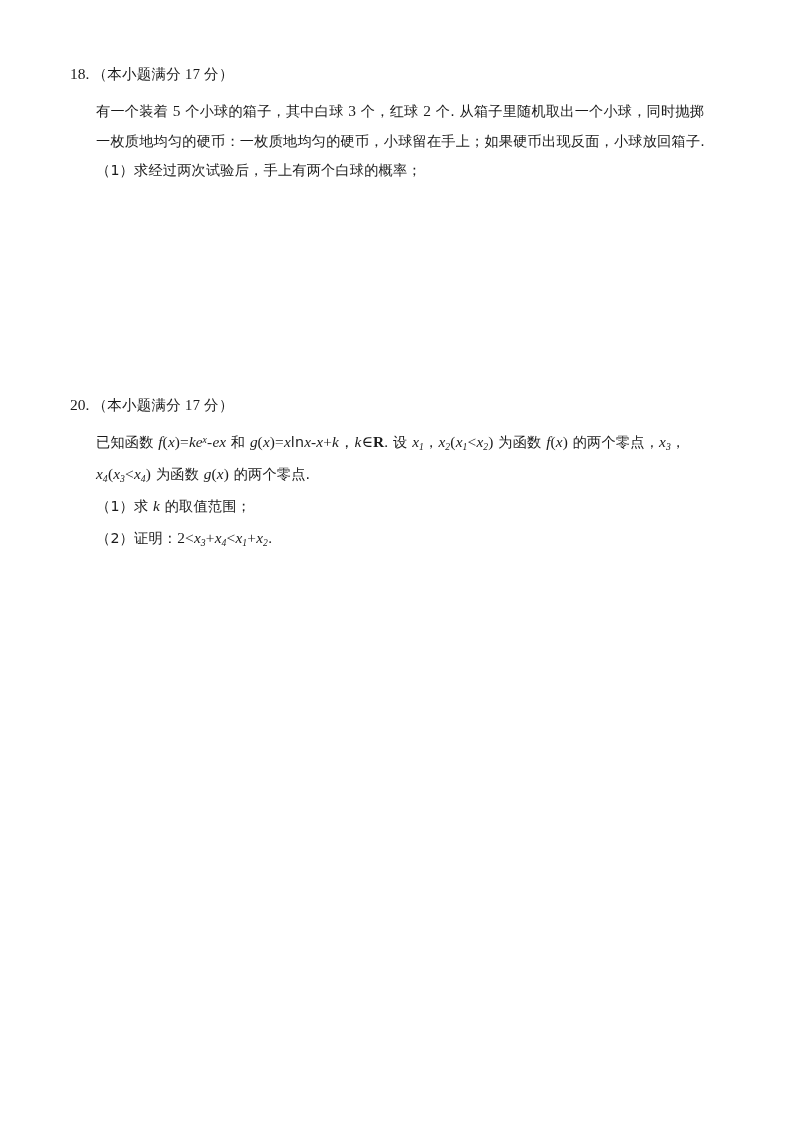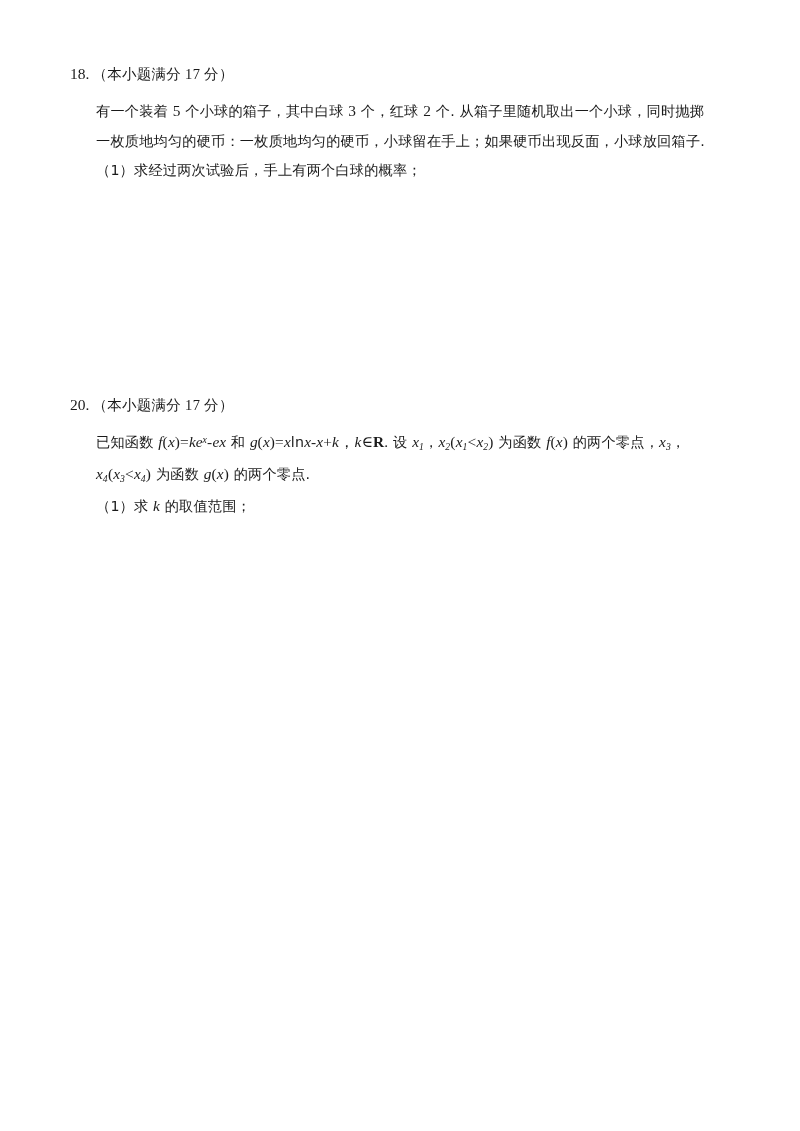--- a/index.html
+++ b/index.html
@@ -115,16 +115,17 @@
 
   <div class="problem">
     <div class="prob-head">
       <span class="prob-num">20.</span>
       <span class="prob-title">（本小题满分 17 分）</span>
     </div>
     <div class="body-block">
       <div class="line">已知函数 <i class="m">f</i><span class="mr">(</span><i class="m">x</i><span class="mr">)=</span><i class="m">ke</i><sup>x</sup><span class="mr">-</span><i class="m">ex</i> 和 <i class="m">g</i><span class="mr">(</span><i class="m">x</i><span class="mr">)=</span><i class="m">x</i>ln<i class="m">x</i><span class="mr">-</span><i class="m">x</i><span class="mr">+</span><i class="m">k</i><span class="mr">，</span><i class="m">k</i><span class="mr">∈</span><span class="bold-r">R</span><span class="mr">.</span> 设 <i class="m">x</i><sub>1</sub>，<i class="m">x</i><sub>2</sub><span class="mr">(</span><i class="m">x</i><sub>1</sub><span class="mr">&lt;</span><i class="m">x</i><sub>2</sub><span class="mr">)</span> 为函数 <i class="m">f</i><span class="mr">(</span><i class="m">x</i><span class="mr">)</span> 的两个零点，<i class="m">x</i><sub>3</sub>，</div>
       <div class="line"><i class="m">x</i><sub>4</sub><span class="mr">(</span><i class="m">x</i><sub>3</sub><span class="mr">&lt;</span><i class="m">x</i><sub>4</sub><span class="mr">)</span> 为函数 <i class="m">g</i><span class="mr">(</span><i class="m">x</i><span class="mr">)</span> 的两个零点.</div>
       <div class="sub">（1）求 <i class="m">k</i> 的取值范围；</div>
+      <div class="sub">（2）证明：<span class="mr">2&lt;</span><i class="m">x</i><sub>3</sub><span class="mr">+</span><i class="m">x</i><sub>4</sub><span class="mr">&lt;</span><i class="m">x</i><sub>1</sub><span class="mr">+</span><i class="m">x</i><sub>2</sub><span class="mr">.</span></div>
     </div>
   </div>
 
 </div>
 
 </body></html>

